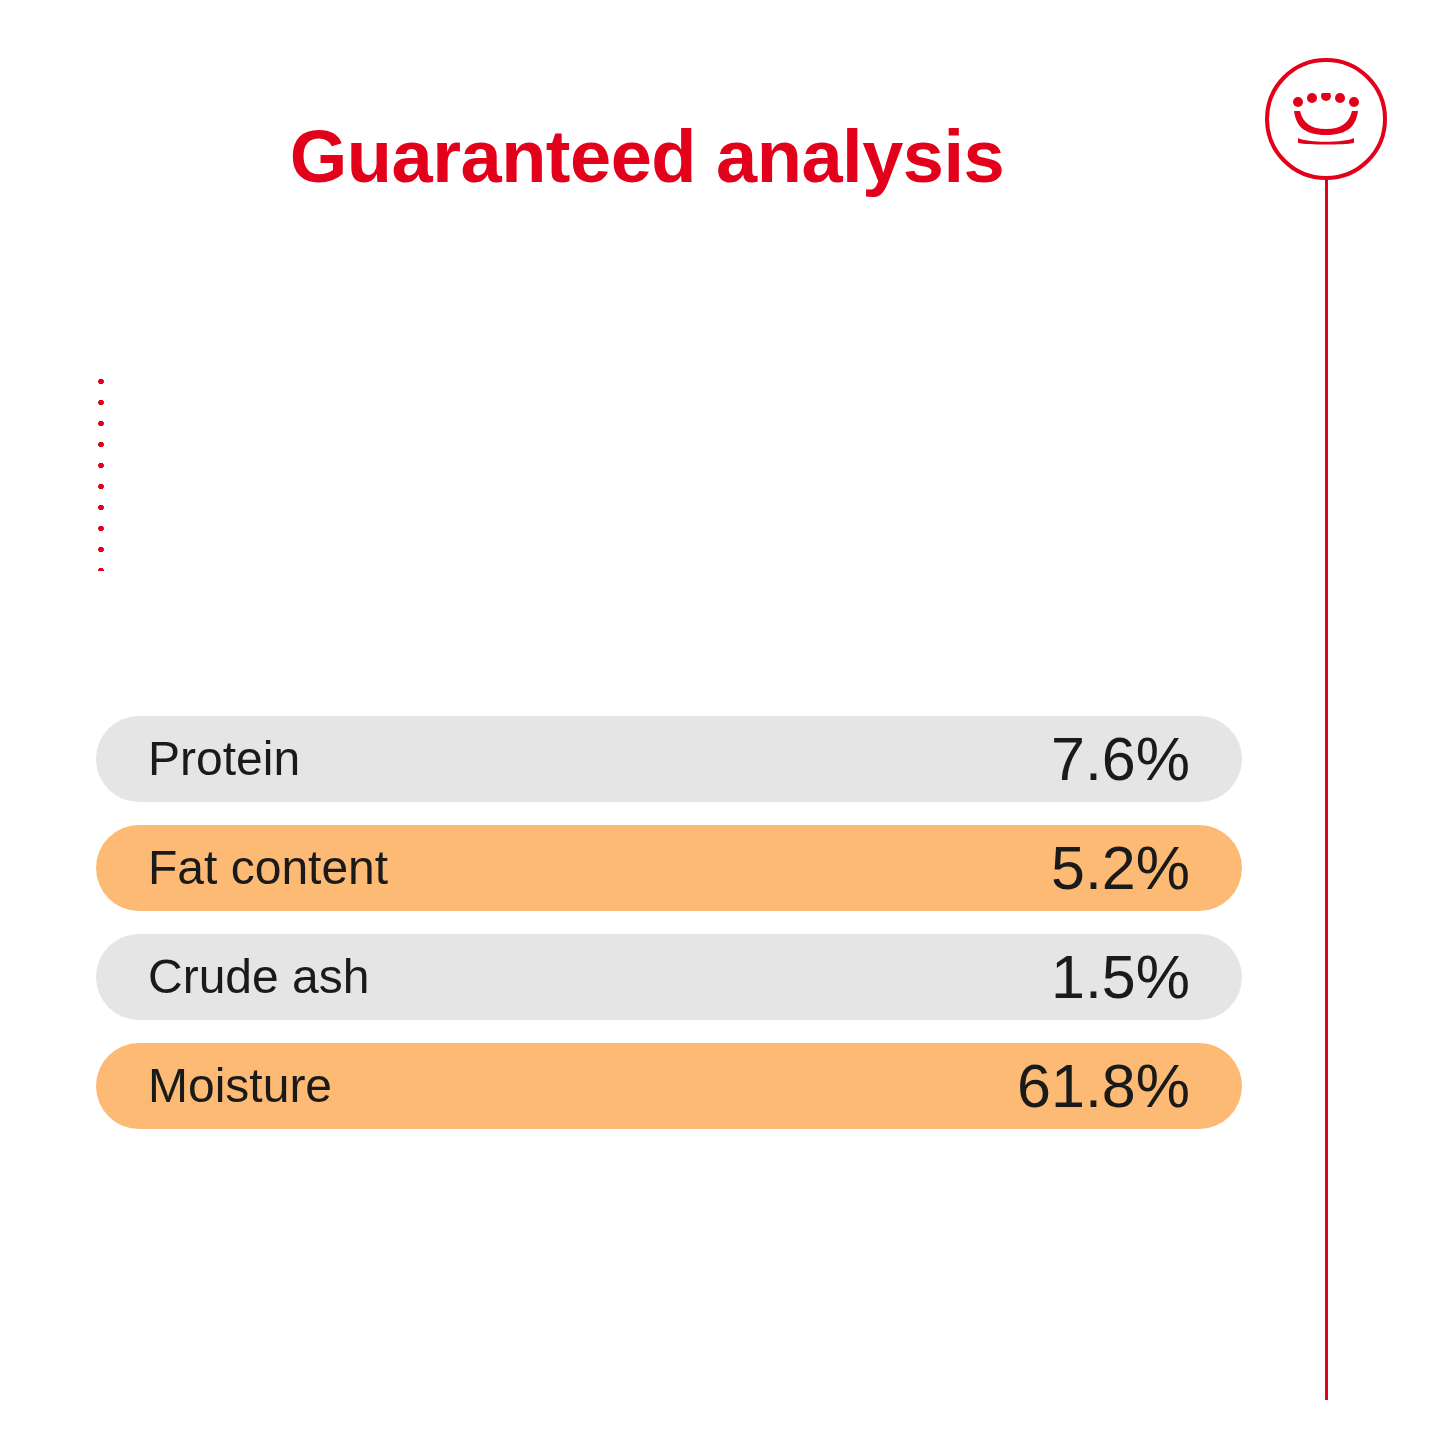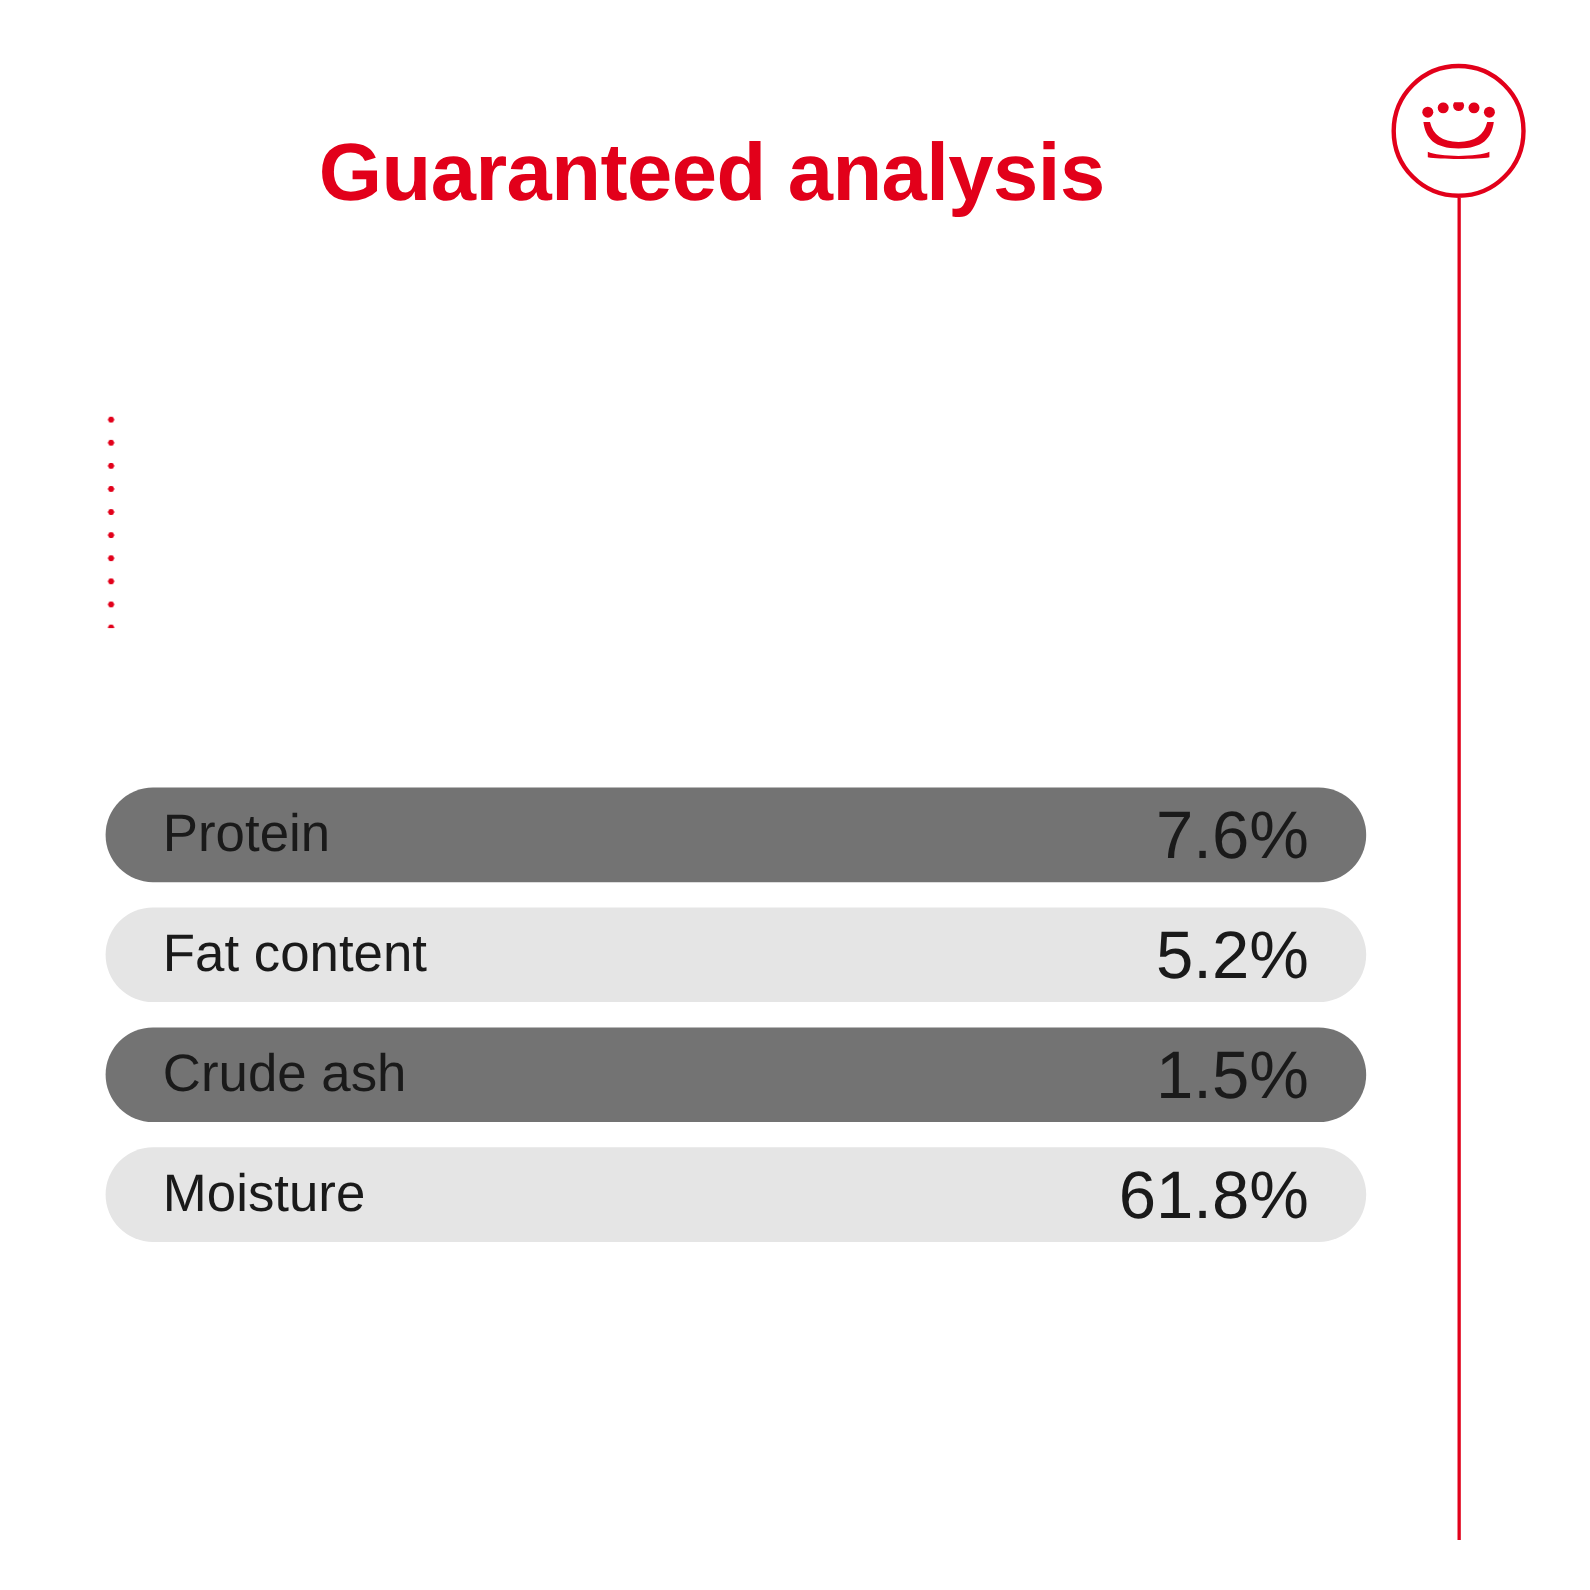--- a/index.html
+++ b/index.html
@@ -107,22 +107,22 @@
   .row {
     height: 86px;
     border-radius: 43px;
     display: flex;
     align-items: center;
     justify-content: space-between;
     padding: 0 52px 0 52px;
     box-sizing: border-box;
     margin-bottom: 23px;
   }
-  .row.dark { background: #737373; }
-  .row.light { background: #e5e5e5; }
+  .row.dark { background: #e5e5e5; }
+  .row.light { background: #fdba74; }
   .row-label {
     color: #1a1a1a;
     font-size: 48px;
     font-weight: 400;
     line-height: 1;
   }
   .row-value {
     color: #1a1a1a;
     font-size: 61px;
     font-weight: 400;

